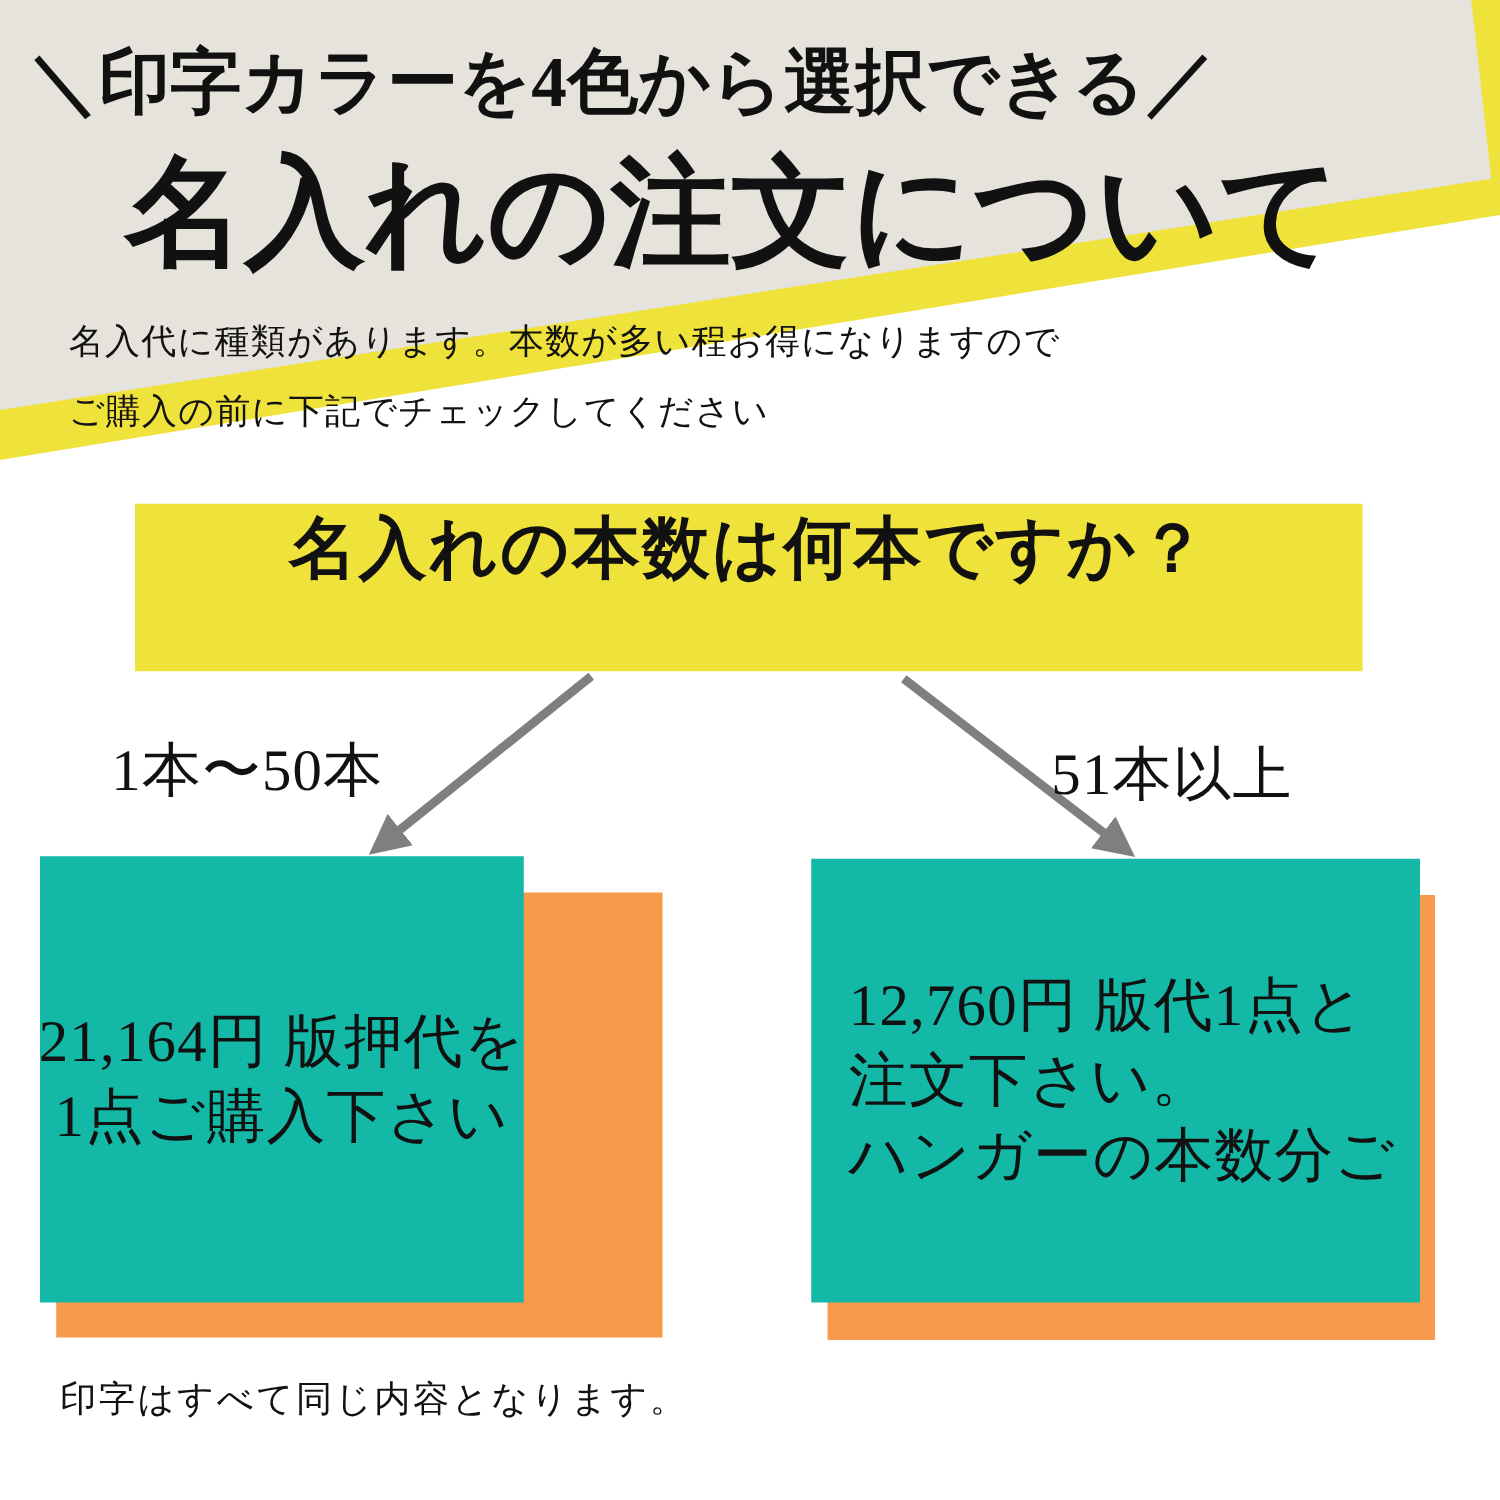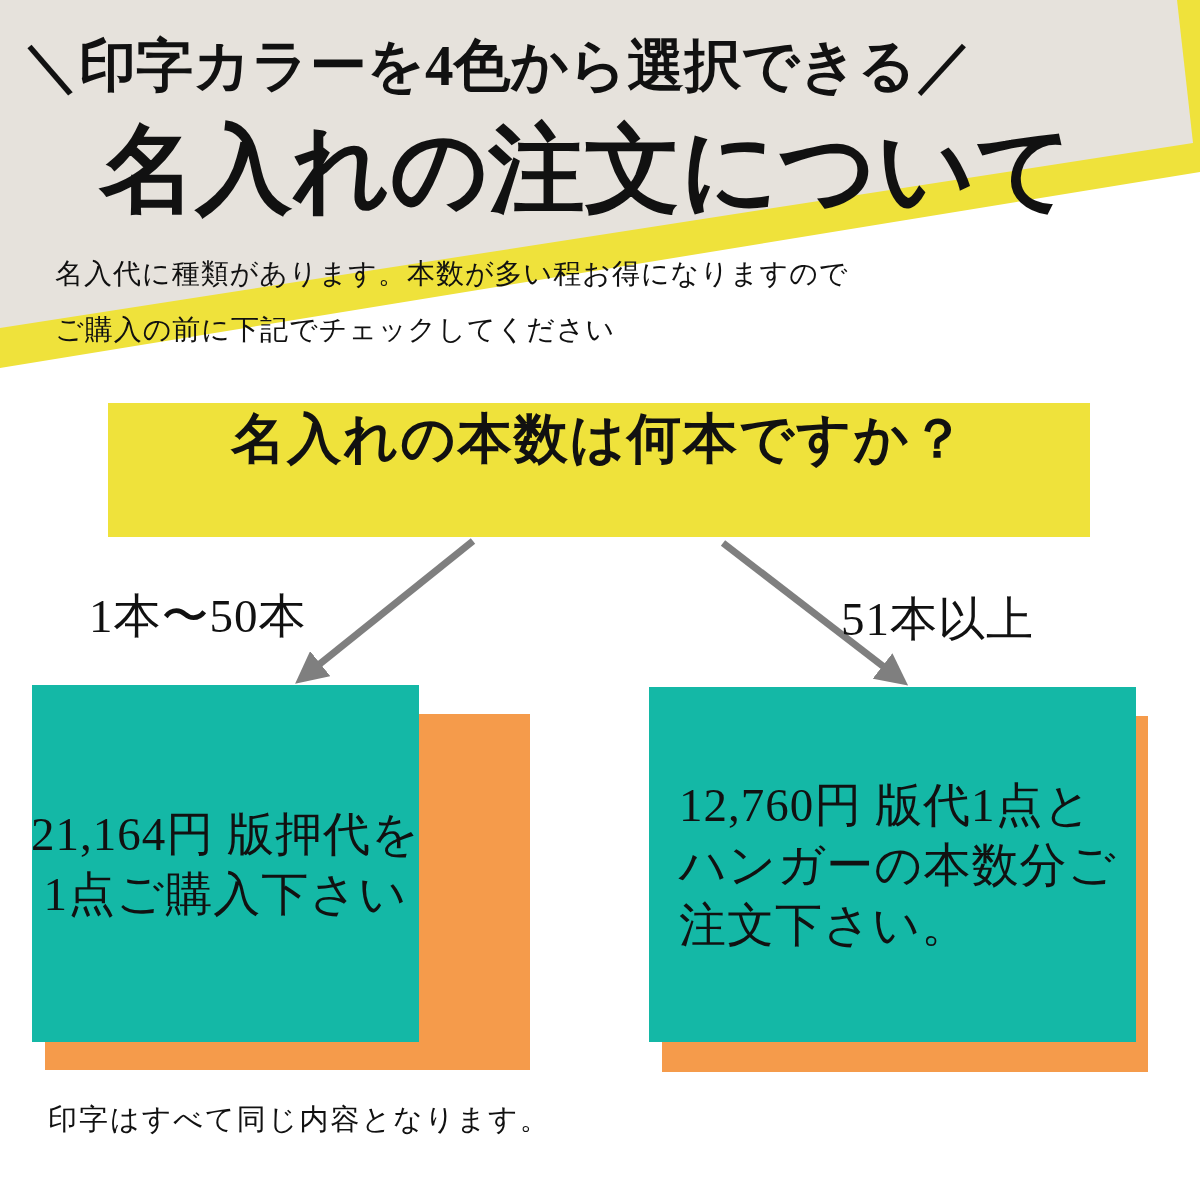--- a/index.html
+++ b/index.html
@@ -113,19 +113,19 @@
 
   <div class="abs card-shadow shadow-left"></div>
   <div class="abs card card-left">
     <span class="line">21,164円 版押代を</span>
     <span class="line">1点ご購入下さい</span>
   </div>
 
   <div class="abs card-shadow shadow-right"></div>
   <div class="abs card card-right">
     <span class="line">12,760円 版代1点と</span>
+    <span class="line">注文下さい。</span>
     <span class="line">ハンガーの本数分ご</span>
-    <span class="line">注文下さい。</span>
   </div>
 
   <div class="abs footer-note">印字はすべて同じ内容となります。</div>
 
 </div>
 
 </body></html>

